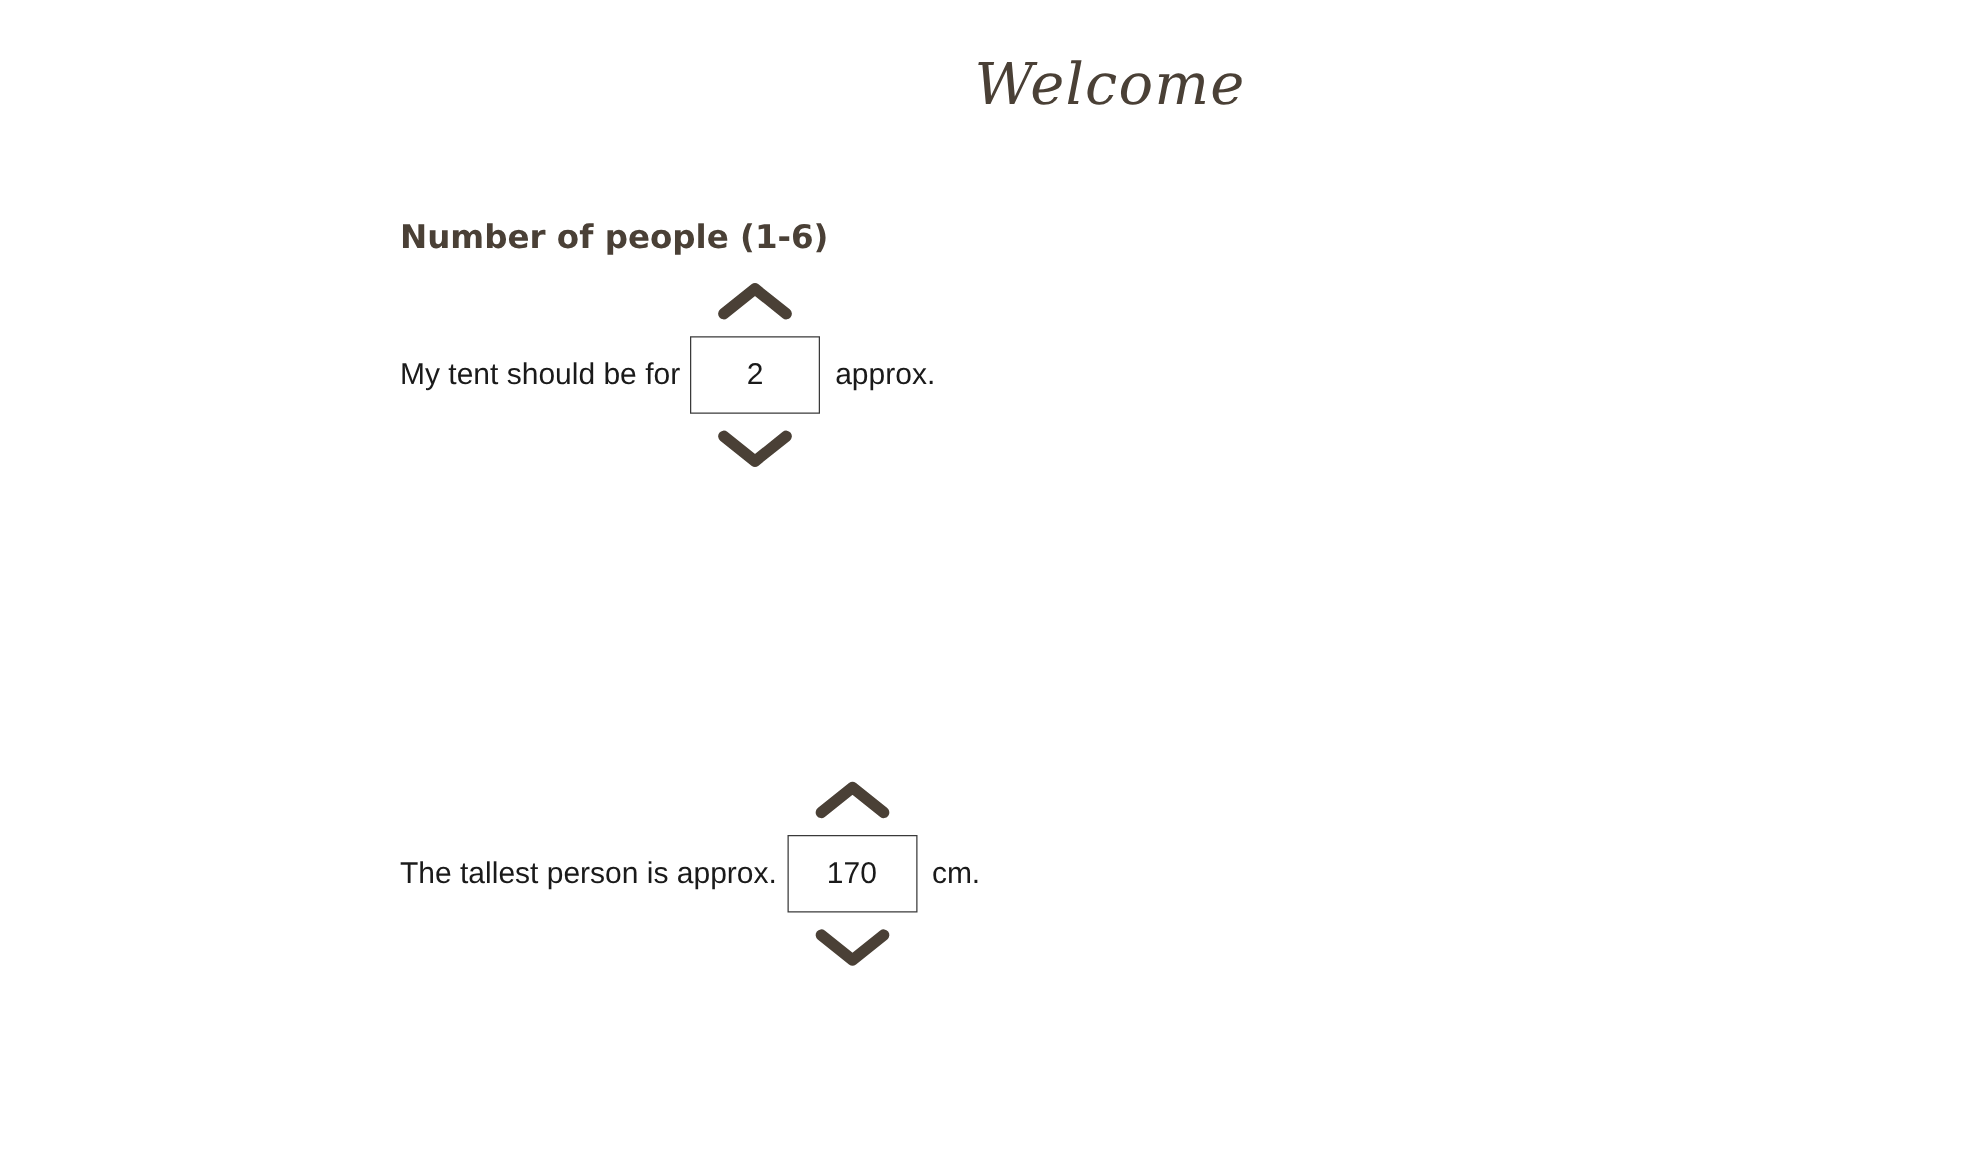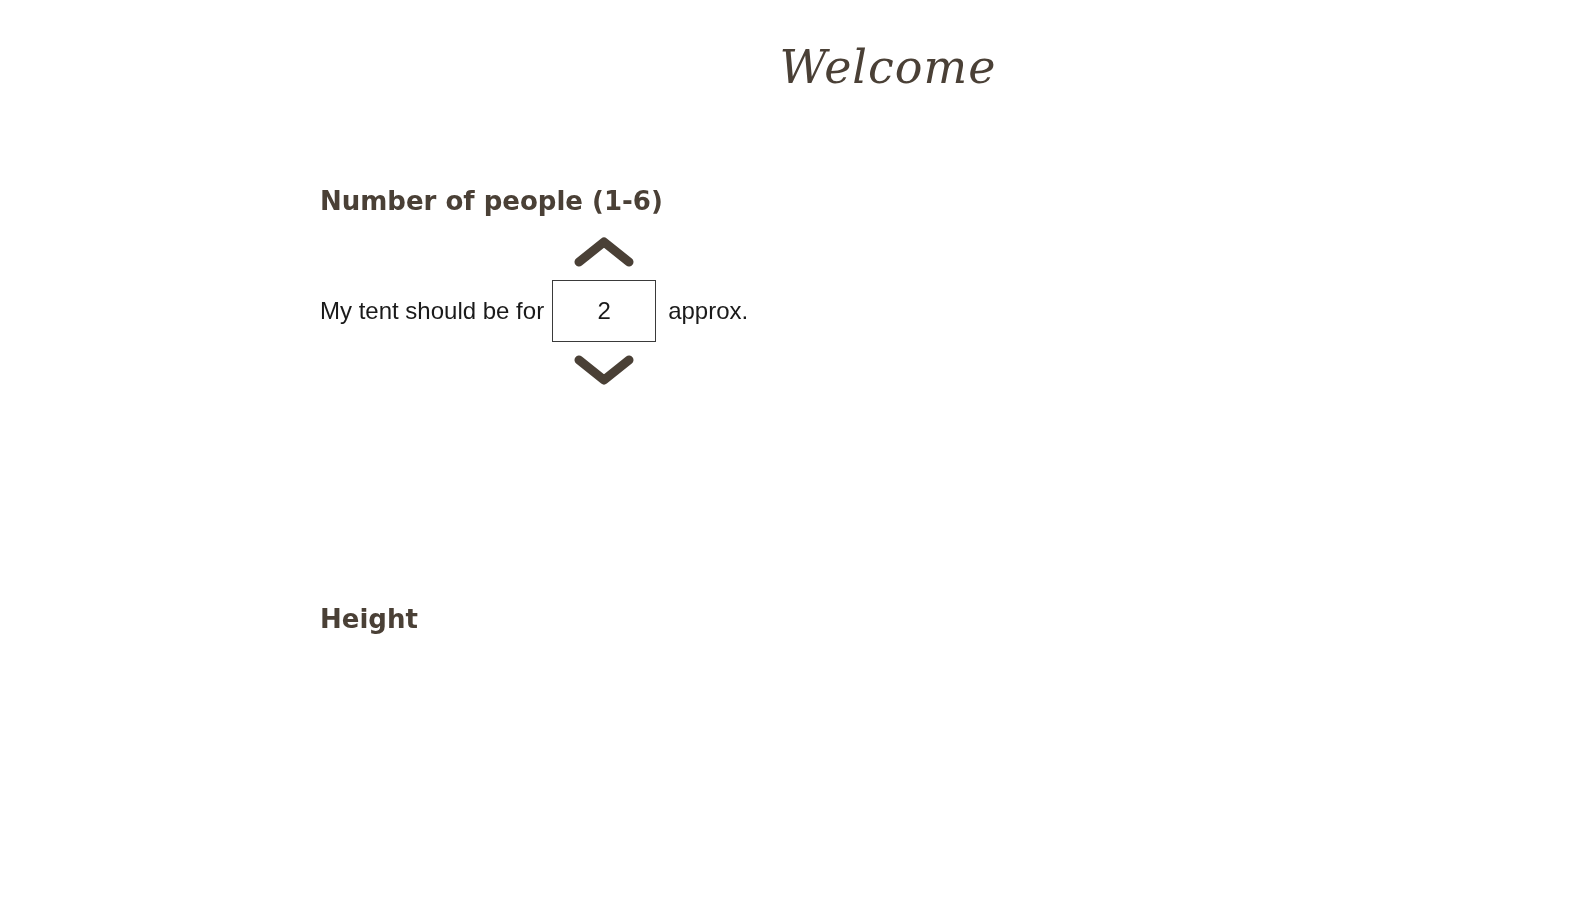--- a/index.html
+++ b/index.html
@@ -85,21 +85,21 @@
     align-items: center;
     justify-content: center;
     font-size: 24px;
     color: #1a1a1a;
     box-sizing: border-box;
   }
 
   .gap-up { height: 10px; }
   .gap-down { height: 10px; }
 
-  #people-section { top: 186px; }
+  #people-section { top: 175px; }
   #people-section .stepper-block { margin-top: 18px; }
   #people-section .stepper { margin-left: 8px; }
 
   #height-section { top: 604px; }
   #height-section .stepper-block { margin-top: 18px; }
   #height-section .stepper { margin-left: 8px; }
 
   .stepper-block { padding-left: 0; }
 </style>
 </head>
@@ -131,15 +131,39 @@
           </svg>
         </span>
       </div>
 
       <span class="stepper-label-right">approx.</span>
     </div>
   </div>
 </div>
 
 <div class="section" id="height-section">
-  <h2 class="section-heading">Height</h2>
 
+  <div class="stepper-block">
+    <div class="stepper-row">
+      <span class="stepper-label-left">The tallest person is approx.</span>
+
+      <div class="stepper">
+        <span class="chev">
+          <svg width="62" height="36" viewBox="0 0 62 36" xmlns="http://www.w3.org/2000/svg">
+            <polyline points="6,28 31,8 56,28" fill="none" stroke="#4a4036" stroke-width="9" stroke-linecap="round" stroke-linejoin="round"></polyline>
+          </svg>
+        </span>
+        <div class="gap-up"></div>
+        <div class="stepper-field">
+          <span>170</span>
+        </div>
+        <div class="gap-down"></div>
+        <span class="chev">
+          <svg width="62" height="36" viewBox="0 0 62 36" xmlns="http://www.w3.org/2000/svg">
+            <polyline points="6,8 31,28 56,8" fill="none" stroke="#4a4036" stroke-width="9" stroke-linecap="round" stroke-linejoin="round"></polyline>
+          </svg>
+        </span>
+      </div>
+
+      <span class="stepper-label-right">cm.</span>
+    </div>
+  </div>
 </div>
 
 </body></html>

